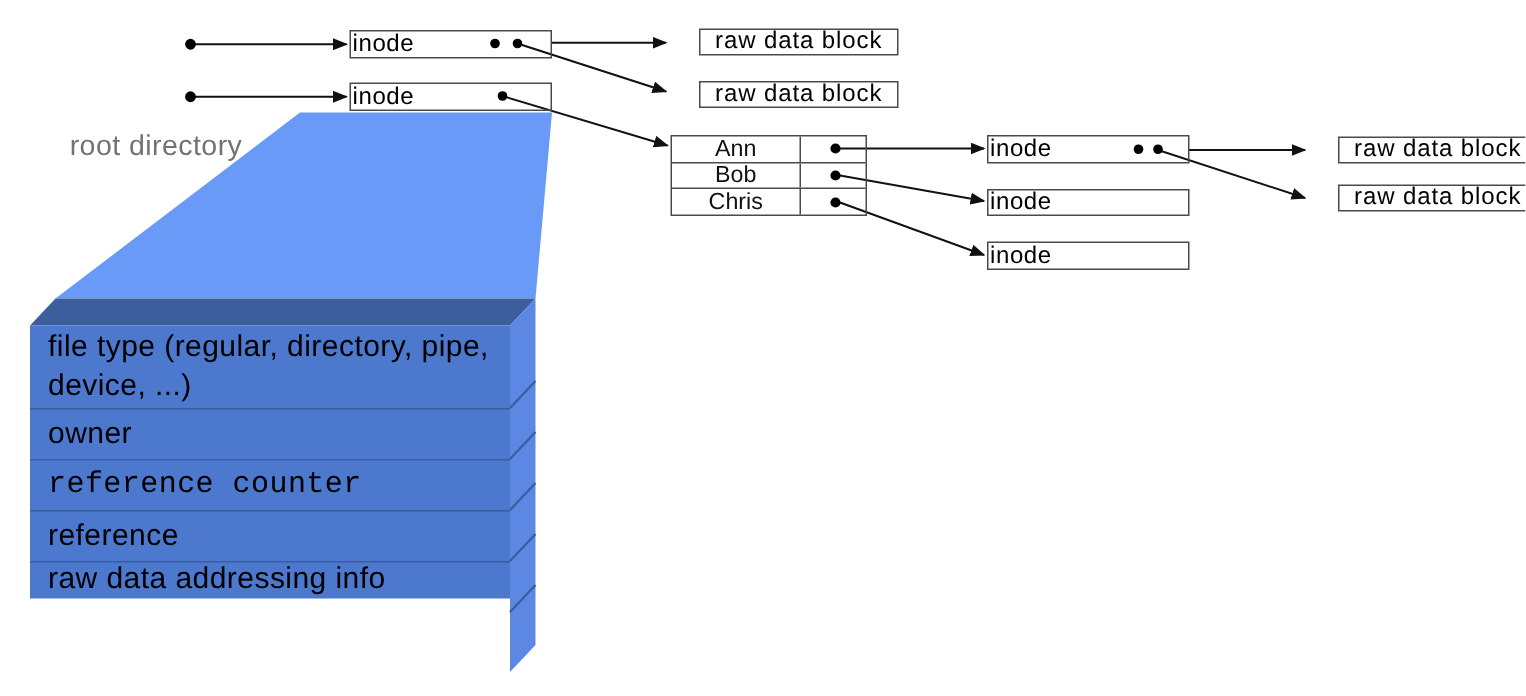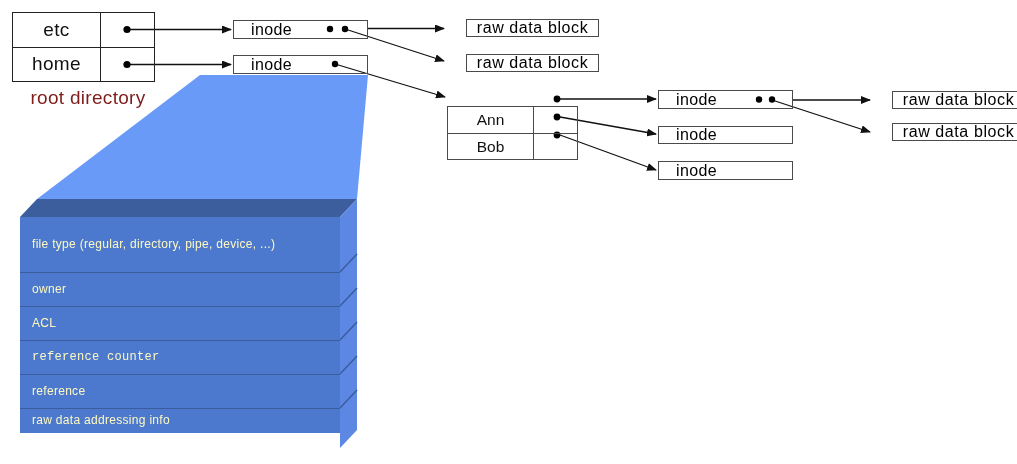--- a/index.html
+++ b/index.html
@@ -7,61 +7,61 @@
     position:relative;width:1017px;height:464px;background:#ffffff;overflow:hidden;
     font-family:"Liberation Sans", sans-serif;color:#111;
   }
   .layer{position:absolute;left:0;top:0;pointer-events:none;}
   
   .box{
     position:absolute;box-sizing:border-box;border:1.5px solid #4a4a4a;
     display:flex;align-items:center;background:transparent;
     font-size:16px;letter-spacing:0.4px;line-height:1;color:#000;
   }
-  .box.pad{padding-left:17px;}
+  .box.pad{padding-left:1px;}
   .box.center{justify-content:center;letter-spacing:0.6px;margin-left:20px;}
   
   .root-table{
     position:absolute;left:12px;top:12px;width:143px;height:70px;
     box-sizing:border-box;border:1.7px solid #222;display:flex;flex-direction:column;
   }
   .rt-row{flex:1;display:flex;box-sizing:border-box;}
   .rt-row + .rt-row{border-top:1.7px solid #222;}
   .rt-name{
     width:88px;box-sizing:border-box;border-right:1.7px solid #222;
     display:flex;align-items:center;justify-content:center;
     font-size:19px;letter-spacing:0.4px;
   }
   .rt-ptr{flex:1;}
   .caption{
-    position:absolute;left:8px;top:87px;width:160px;text-align:center;
-    font-size:19px;letter-spacing:0.3px;color:#7f1d1d;
+    position:absolute;left:24px;top:87px;width:160px;text-align:center;
+    font-size:19px;letter-spacing:0.3px;color:#737373;
   }
   
   .sub-table{
-    position:absolute;left:447px;top:106px;width:131px;height:54px;
+    position:absolute;left:447px;top:90px;width:131px;height:54px;
     box-sizing:border-box;border:1.5px solid #4a4a4a;display:flex;flex-direction:column;
   }
   .st-row{flex:1;display:flex;box-sizing:border-box;}
   .st-row + .st-row{border-top:1.5px solid #4a4a4a;}
   .st-name{
     width:86px;box-sizing:border-box;border-right:1.5px solid #4a4a4a;
     display:flex;align-items:center;justify-content:center;
     font-size:15.5px;line-height:1;
   }
   .st-ptr{flex:1;}
   
   .stack{
     position:absolute;left:20px;top:217px;width:320px;height:231px;
     display:flex;flex-direction:column;
   }
   .stack-row{
-    box-sizing:border-box;background:#4C79CE;color:#fef9c3;
+    box-sizing:border-box;background:#4C79CE;color:#000000;
     display:flex;align-items:center;
-    font-size:12px;letter-spacing:0.3px;line-height:1.28;
+    font-size:20px;letter-spacing:0.3px;line-height:1.28;
     padding:0 10px 0 12px;
   }
   .stack-row + .stack-row{border-top:1.5px solid #3B5D9D;text-align:right;}
 </style>
 </head>
 <body>
 
 <div class="stage">
 
   <svg class="layer" width="1017" height="464" viewBox="0 0 1017 464">
@@ -105,58 +105,51 @@
       <circle cx="345" cy="29" r="3.2"></circle>
       <circle cx="335" cy="64" r="3.2"></circle>
       <circle cx="557" cy="99" r="3.4"></circle>
       <circle cx="557" cy="117" r="3.4"></circle>
       <circle cx="557" cy="135" r="3.4"></circle>
       <circle cx="759" cy="99.5" r="3.2"></circle>
       <circle cx="772" cy="99.5" r="3.2"></circle>
     </g>
   </svg>
 
-  <div class="root-table">
-    <div class="rt-row">
-      <div class="rt-name">etc</div>
-      <div class="rt-ptr"></div>
-    </div>
-    <div class="rt-row">
-      <div class="rt-name">home</div>
-      <div class="rt-ptr"></div>
-    </div>
-  </div>
   <div class="caption">root directory</div>
 
   <div class="box pad" style="left:233px;top:20px;width:135px;height:19px;">inode</div>
   <div class="box pad" style="left:233px;top:55px;width:135px;height:19px;">inode</div>
 
   <div class="box center" style="left:446px;top:19px;width:133px;height:18px;">raw data block</div>
   <div class="box center" style="left:446px;top:54px;width:133px;height:18px;">raw data block</div>
 
   <div class="sub-table">
     <div class="st-row">
       <div class="st-name">Ann</div>
       <div class="st-ptr"></div>
     </div>
     <div class="st-row">
       <div class="st-name">Bob</div>
       <div class="st-ptr"></div>
     </div>
+    <div class="st-row">
+      <div class="st-name">Chris</div>
+      <div class="st-ptr"></div>
+    </div>
   </div>
 
   <div class="box pad" style="left:658px;top:90px;width:135px;height:19px;">inode</div>
   <div class="box pad" style="left:658px;top:126px;width:135px;height:18px;">inode</div>
   <div class="box pad" style="left:658px;top:161px;width:135px;height:19px;">inode</div>
 
   <div class="box center" style="left:872px;top:91px;width:133px;height:18px;">raw data block</div>
   <div class="box center" style="left:872px;top:123px;width:133px;height:18px;">raw data block</div>
 
   <div class="stack">
     <div class="stack-row" style="height:55px;">file type (regular, directory, pipe, device, ...)</div>
     <div class="stack-row" style="height:34px;">owner</div>
-    <div class="stack-row" style="height:34px;">ACL</div>
     <div class="stack-row" style="height:34px;font-family:Liberation Mono, monospace;">reference counter</div>
     <div class="stack-row" style="height:34px;">reference</div>
     <div class="stack-row" style="height:25px;">raw data addressing info</div>
   </div>
 
 </div>
 
 </body></html>

